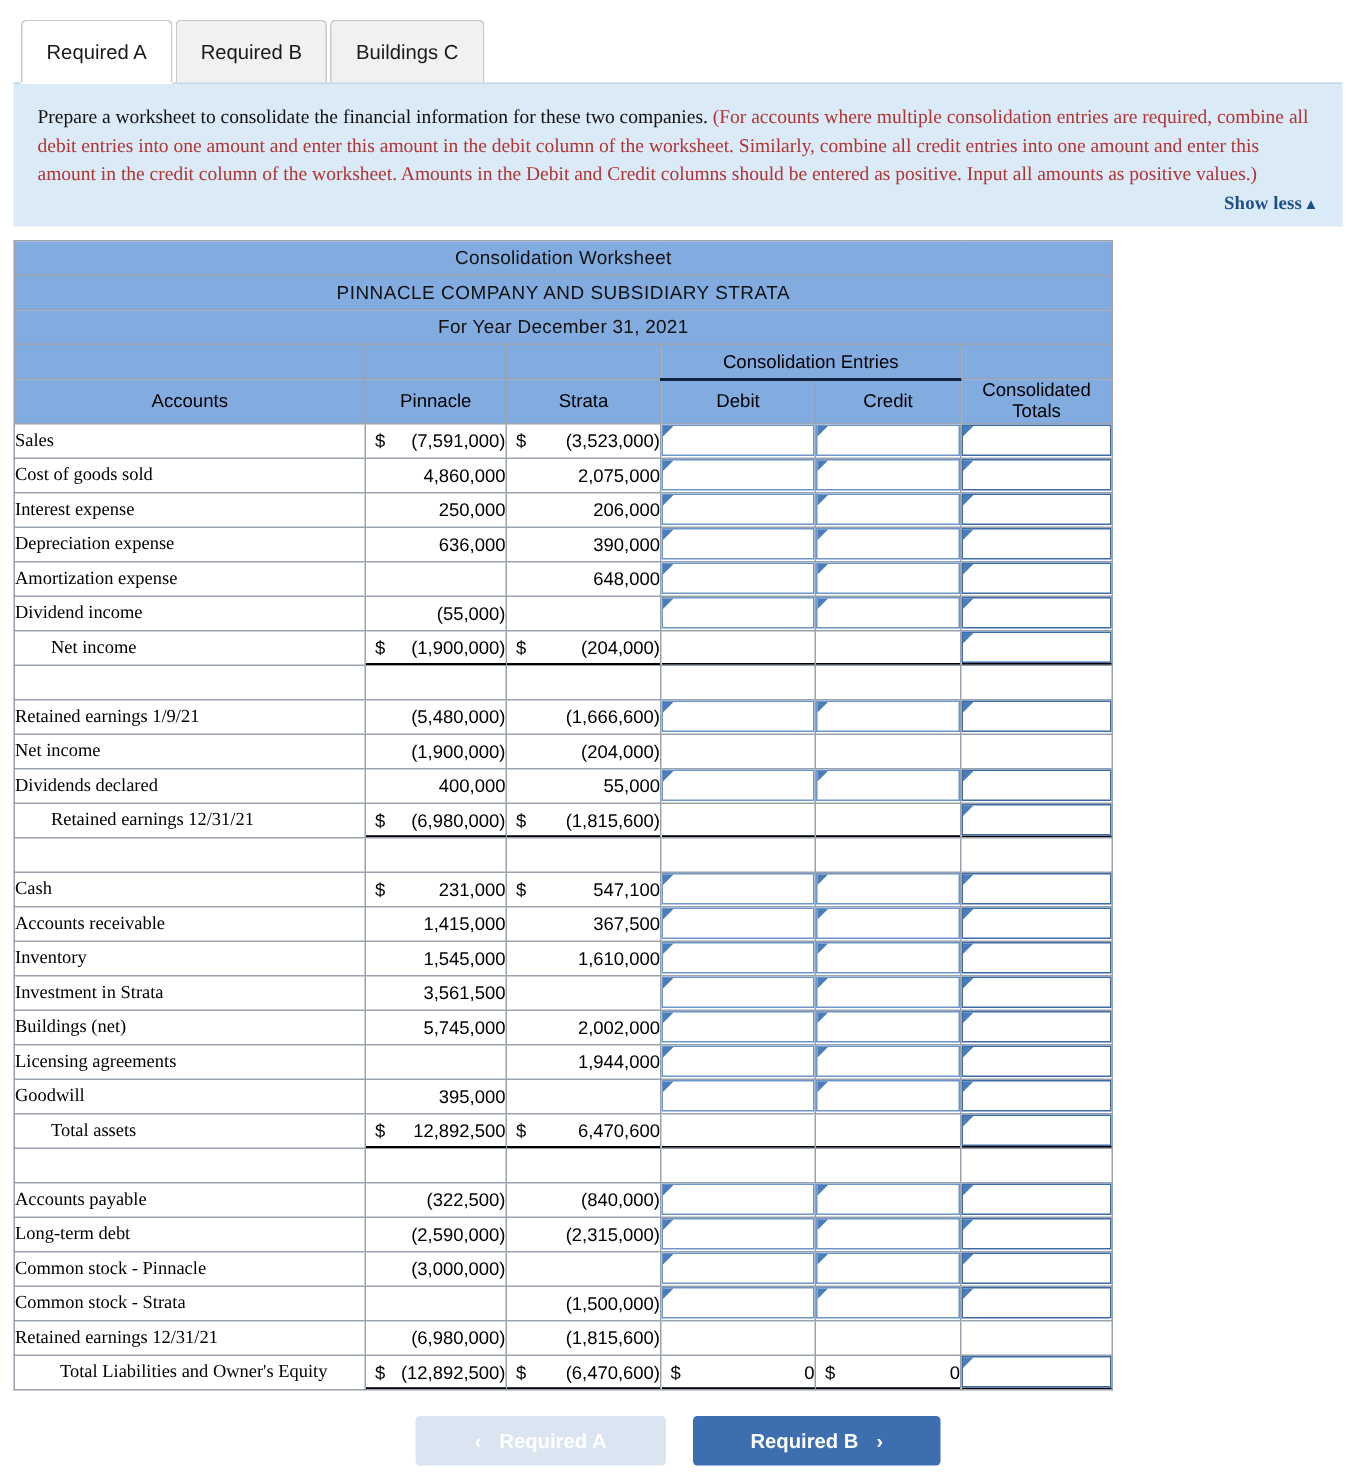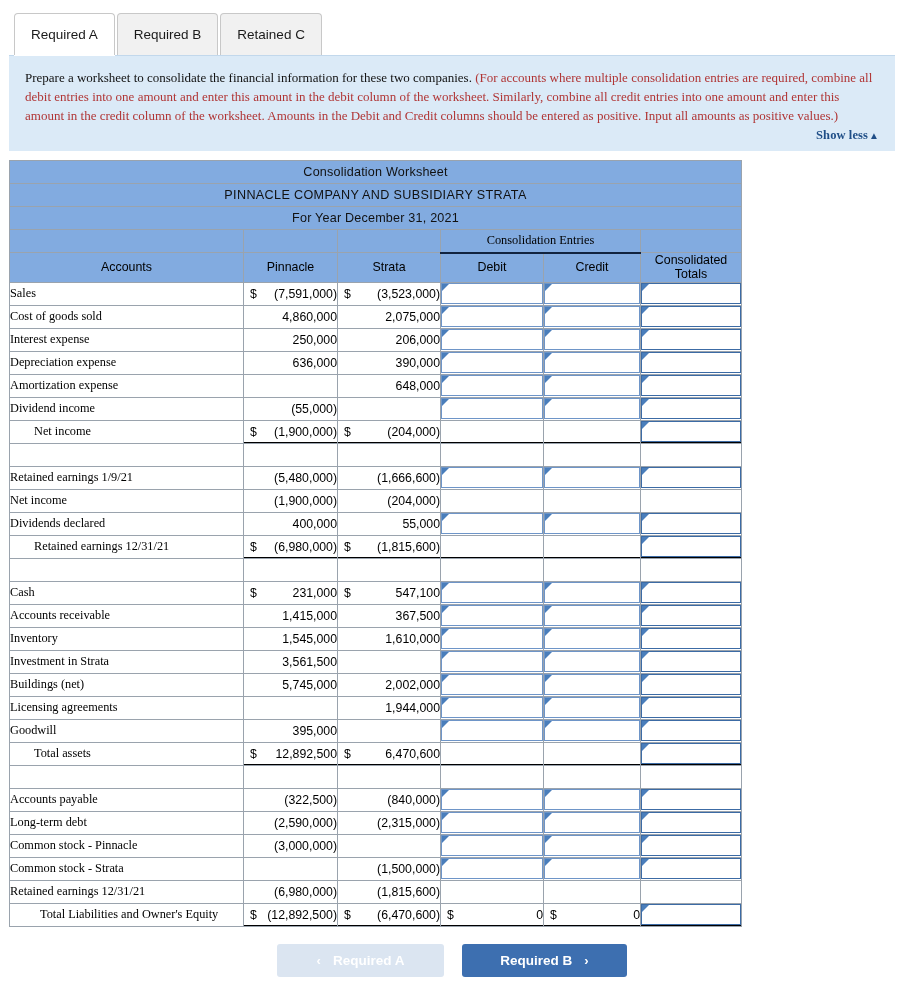--- a/index.html
+++ b/index.html
@@ -97,21 +97,21 @@
   .hdr-blue { background: #82abe0; }
   .title-row td {
     text-align: center;
     font-weight: bold;
     font-size: 12.6px;
     letter-spacing: .2px;
     color: #111;
     height: 22px;
   }
   .title-row.t1 td { letter-spacing: .35px; }
-  .grp-row td { height: 22px; font-family: Liberation Serif, serif; }
+  .grp-row td { height: 22px; }
   .grp-ce {
     text-align: center;
     font-weight: bold;
     font-size: 12.4px;
     border-bottom: 2px solid #11233f !important;
   }
   .colhdr td {
     text-align: center;
     font-weight: bold;
     font-size: 12.4px;
@@ -195,21 +195,21 @@
 <div id="app">
 
   <div class="tabbar" id="tabbar">
       <div class="tab active">
         <span>Required A</span>
       </div>
       <div class="tab">
         <span>Required B</span>
       </div>
       <div class="tab">
-        <span>Retained C</span>
+        <span>Buildings C</span>
       </div>
     </div>
 
   <div class="instructions">
     <div class="instr-text">
       <span>Prepare a worksheet to consolidate the financial information for these two companies.</span>
       <span class="req">(For accounts where multiple consolidation entries are required, combine all debit entries into one amount and enter this amount in the debit column of the worksheet. Similarly, combine all credit entries into one amount and enter this amount in the credit column of the worksheet. Amounts in the Debit and Credit columns should be entered as positive. Input all amounts as positive values.)</span>
     </div>
     <div class="showless">
       <span>Show less</span><span class="caret">▲</span>

